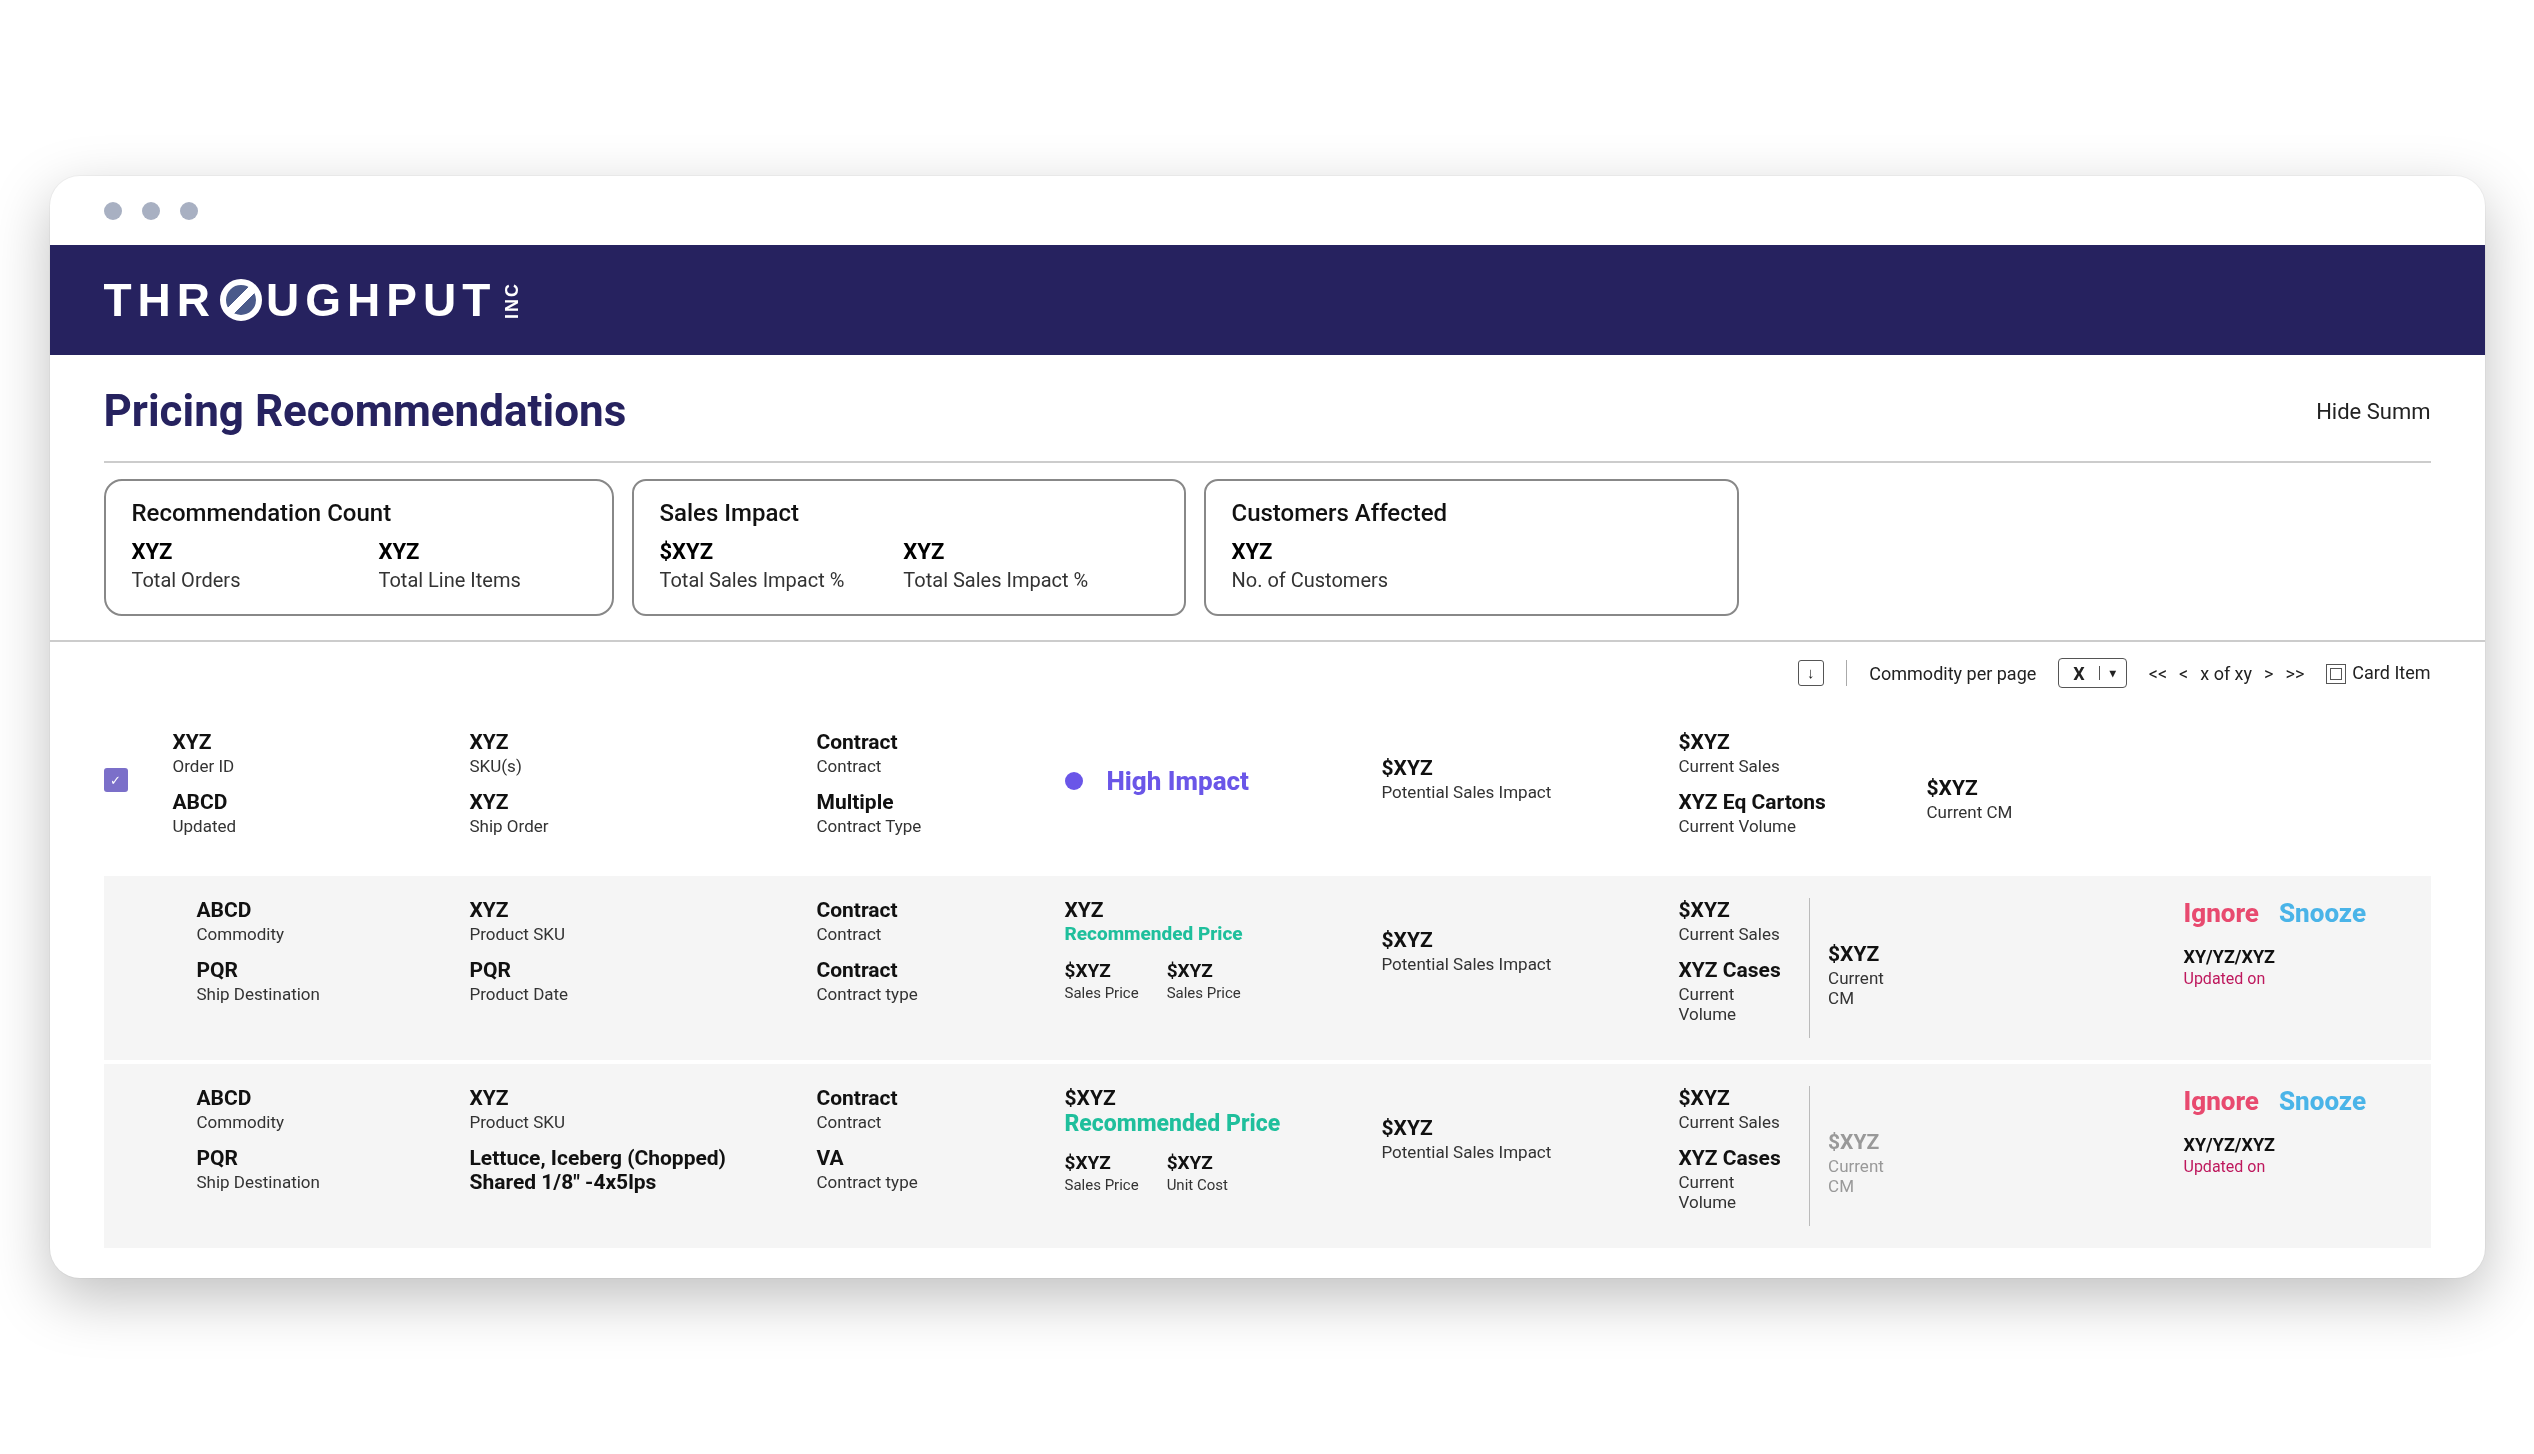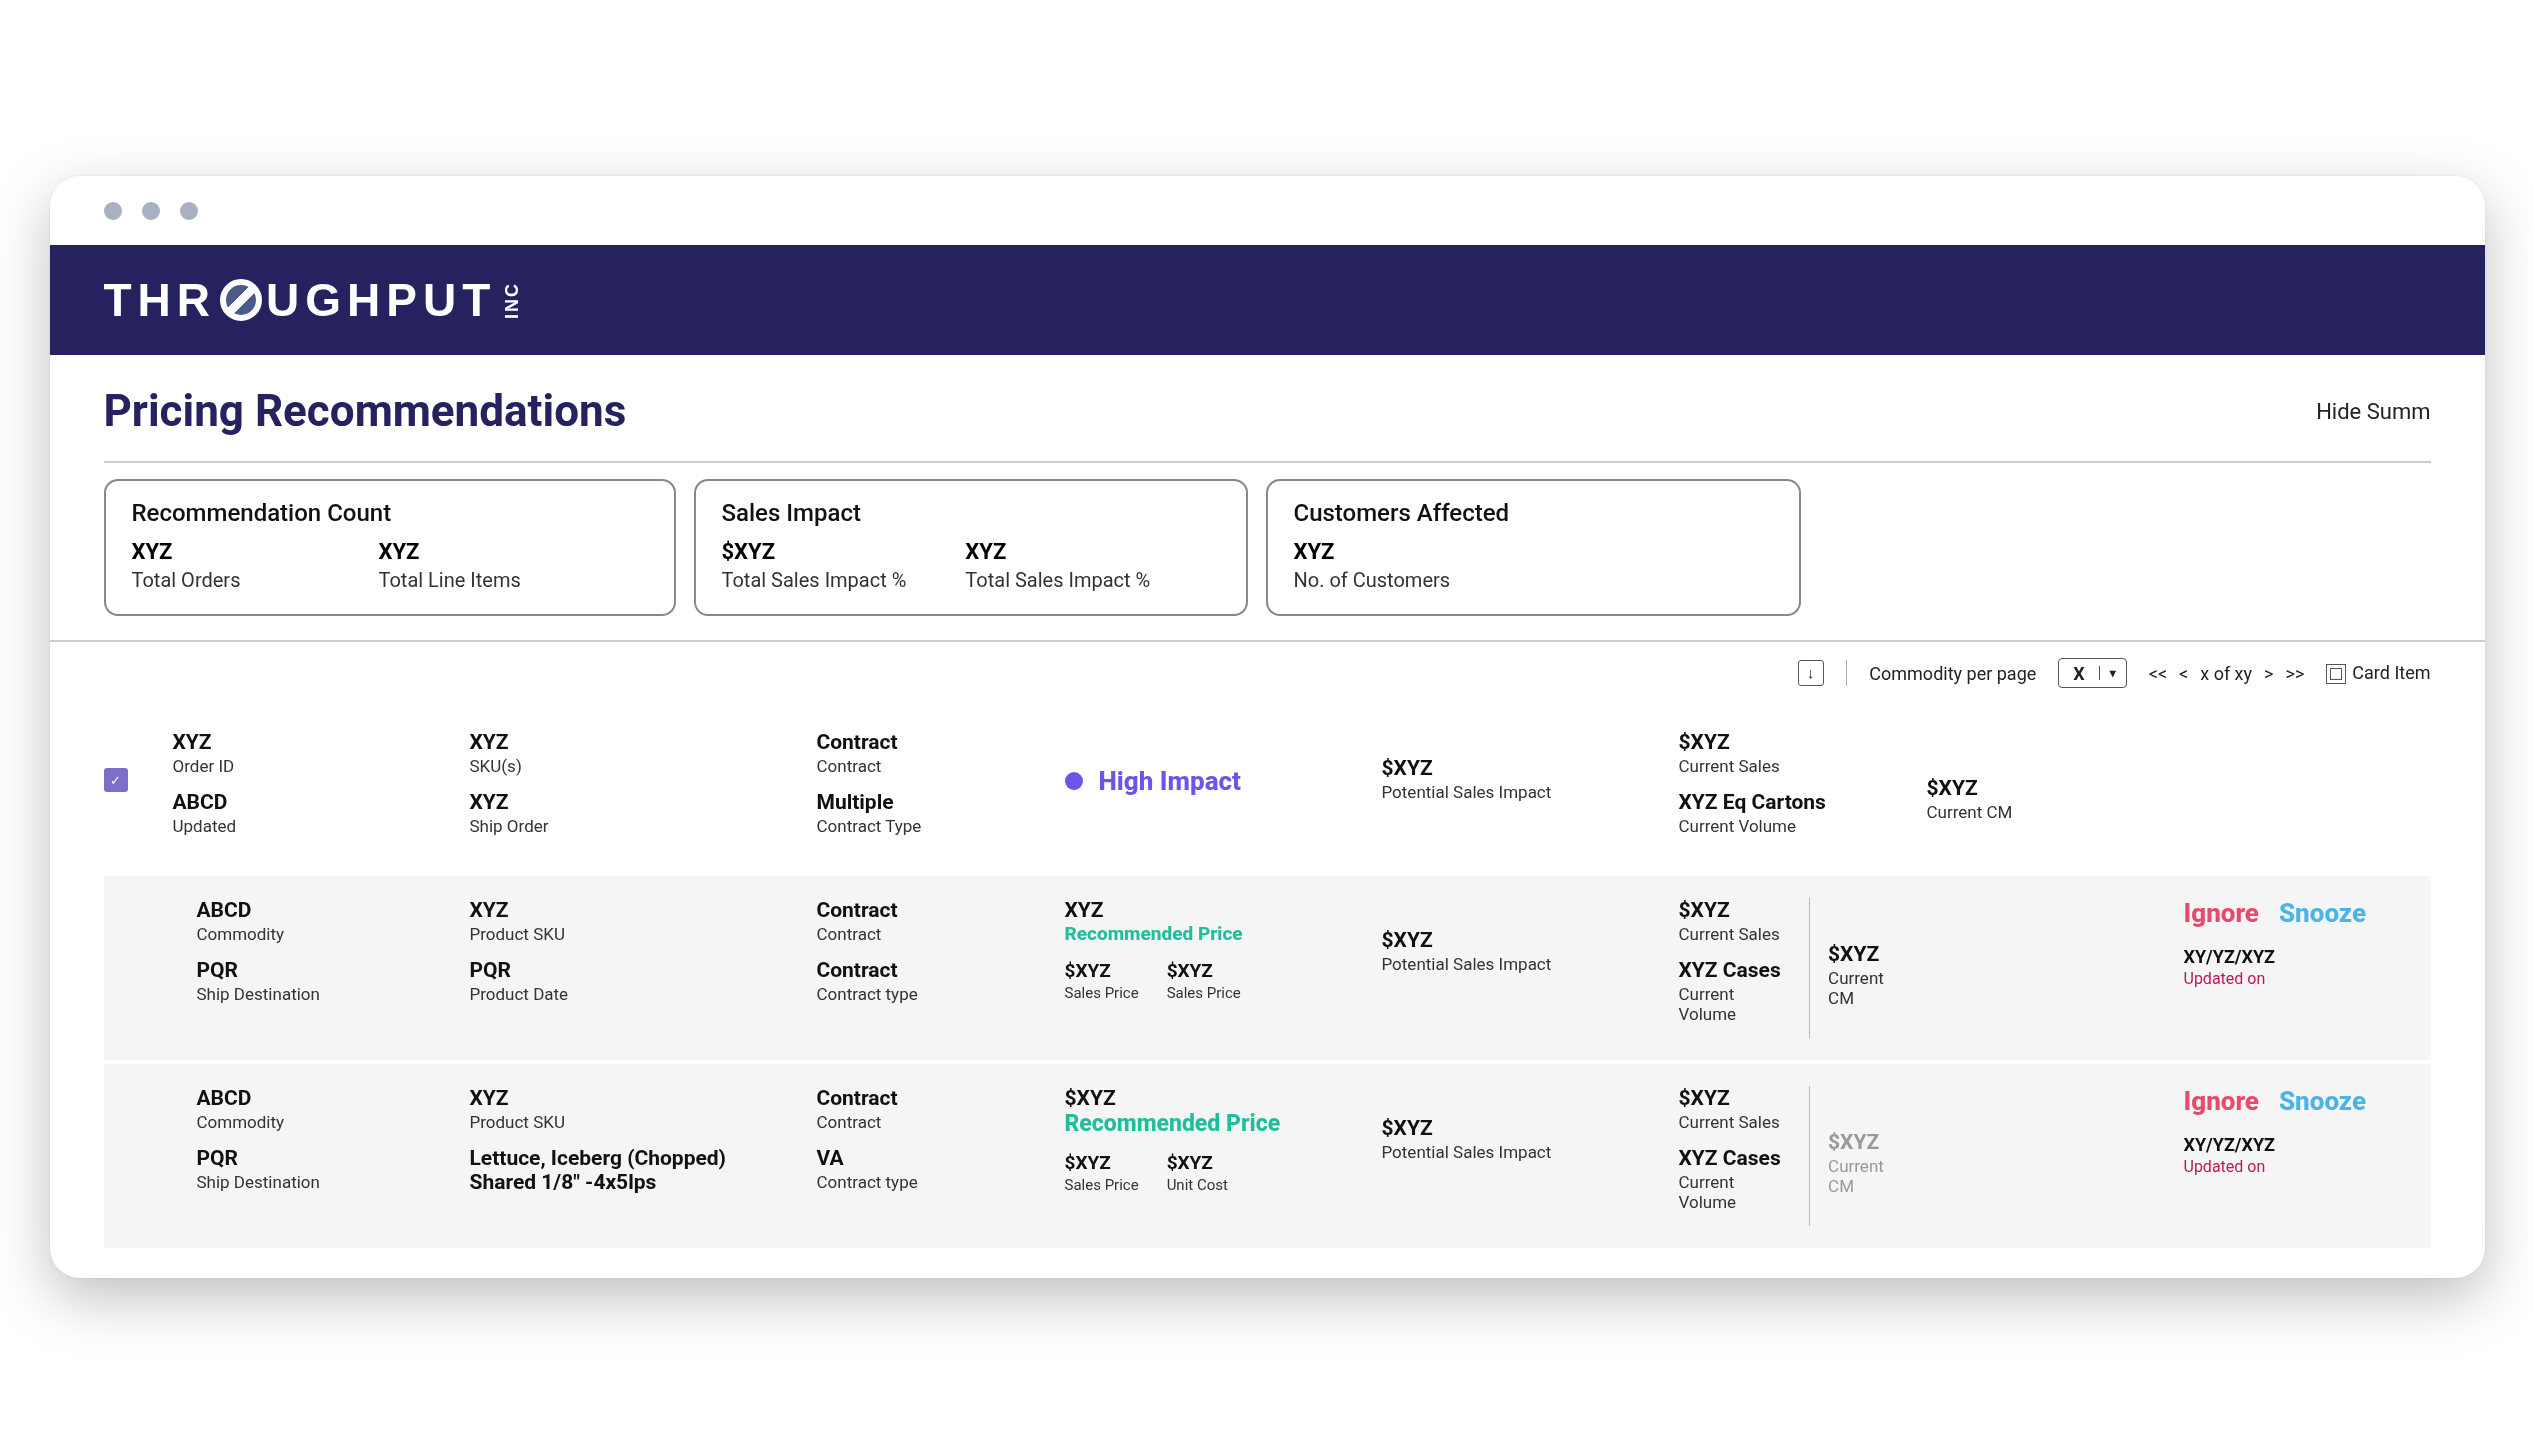--- a/index.html
+++ b/index.html
@@ -134,21 +134,21 @@
 .chkcol { display: flex; align-items: flex-start; padding-top: 38px; }
 .chkbox {
   width: 24px; height: 24px; background: #7b6fc9; border-radius: 3px;
   color: #fff; font-size: 13px; display: flex; align-items: center; justify-content: center;
 }
 .cell { padding: 0 10px; }
 .cell .v { font-size: 21px; font-weight: 700; color: #111; }
 .cell .l { font-size: 17px; color: #333; margin-top: 2px; }
 .cell .stack { margin-bottom: 14px; }
 .impact-badge {
-  display: flex; align-items: center; gap: 16px;
+  display: flex; align-items: center; gap: 24px;
   color: #6a56e8; font-weight: 800; font-size: 26px;
   padding-top: 36px;
 }
 .impact-dot { width: 18px; height: 18px; background: #6a56e8; border-radius: 50%; }
 .rec-price { color: #1fbf9c; font-weight: 800; font-size: 19px; }
 .rec-price.big { font-size: 23px; }
 .twocol { display: flex; gap: 28px; }
 .twocol .sub .v { font-size: 19px; }
 .twocol .sub .l { font-size: 15px; }
 .vsplit {
@@ -158,21 +158,21 @@
 .vsplit .sep { width: 1.5px; background: #bbb; margin: 0 18px; }
 .vsplit .right { flex: 0.7; }
 .actions { padding-left: 10px; }
 .action-links { display: flex; gap: 20px; font-size: 26px; font-weight: 800; align-items: center; }
 .ignore { color: #e84a6f; cursor: pointer; }
 .snooze { color: #4ab4e8; cursor: pointer; }
 .updated { margin-top: 18px; }
 .updated .v { font-size: 18px; font-weight: 700; }
 .updated .l { font-size: 16px; color: #be185d; }
 .muted { color: #999 !important; }
-.w-rec { width: 572px; }
+.w-rec { width: 510px; border-radius: 18px; }
 .w-cust { width: 535px; }
 .w-sales { width: 554px; }
 </style>
 </head>
 <body>
 
 <div class="app-window">
 
   <div class="chrome-bar">
     <div class="chrome-dot"></div>

